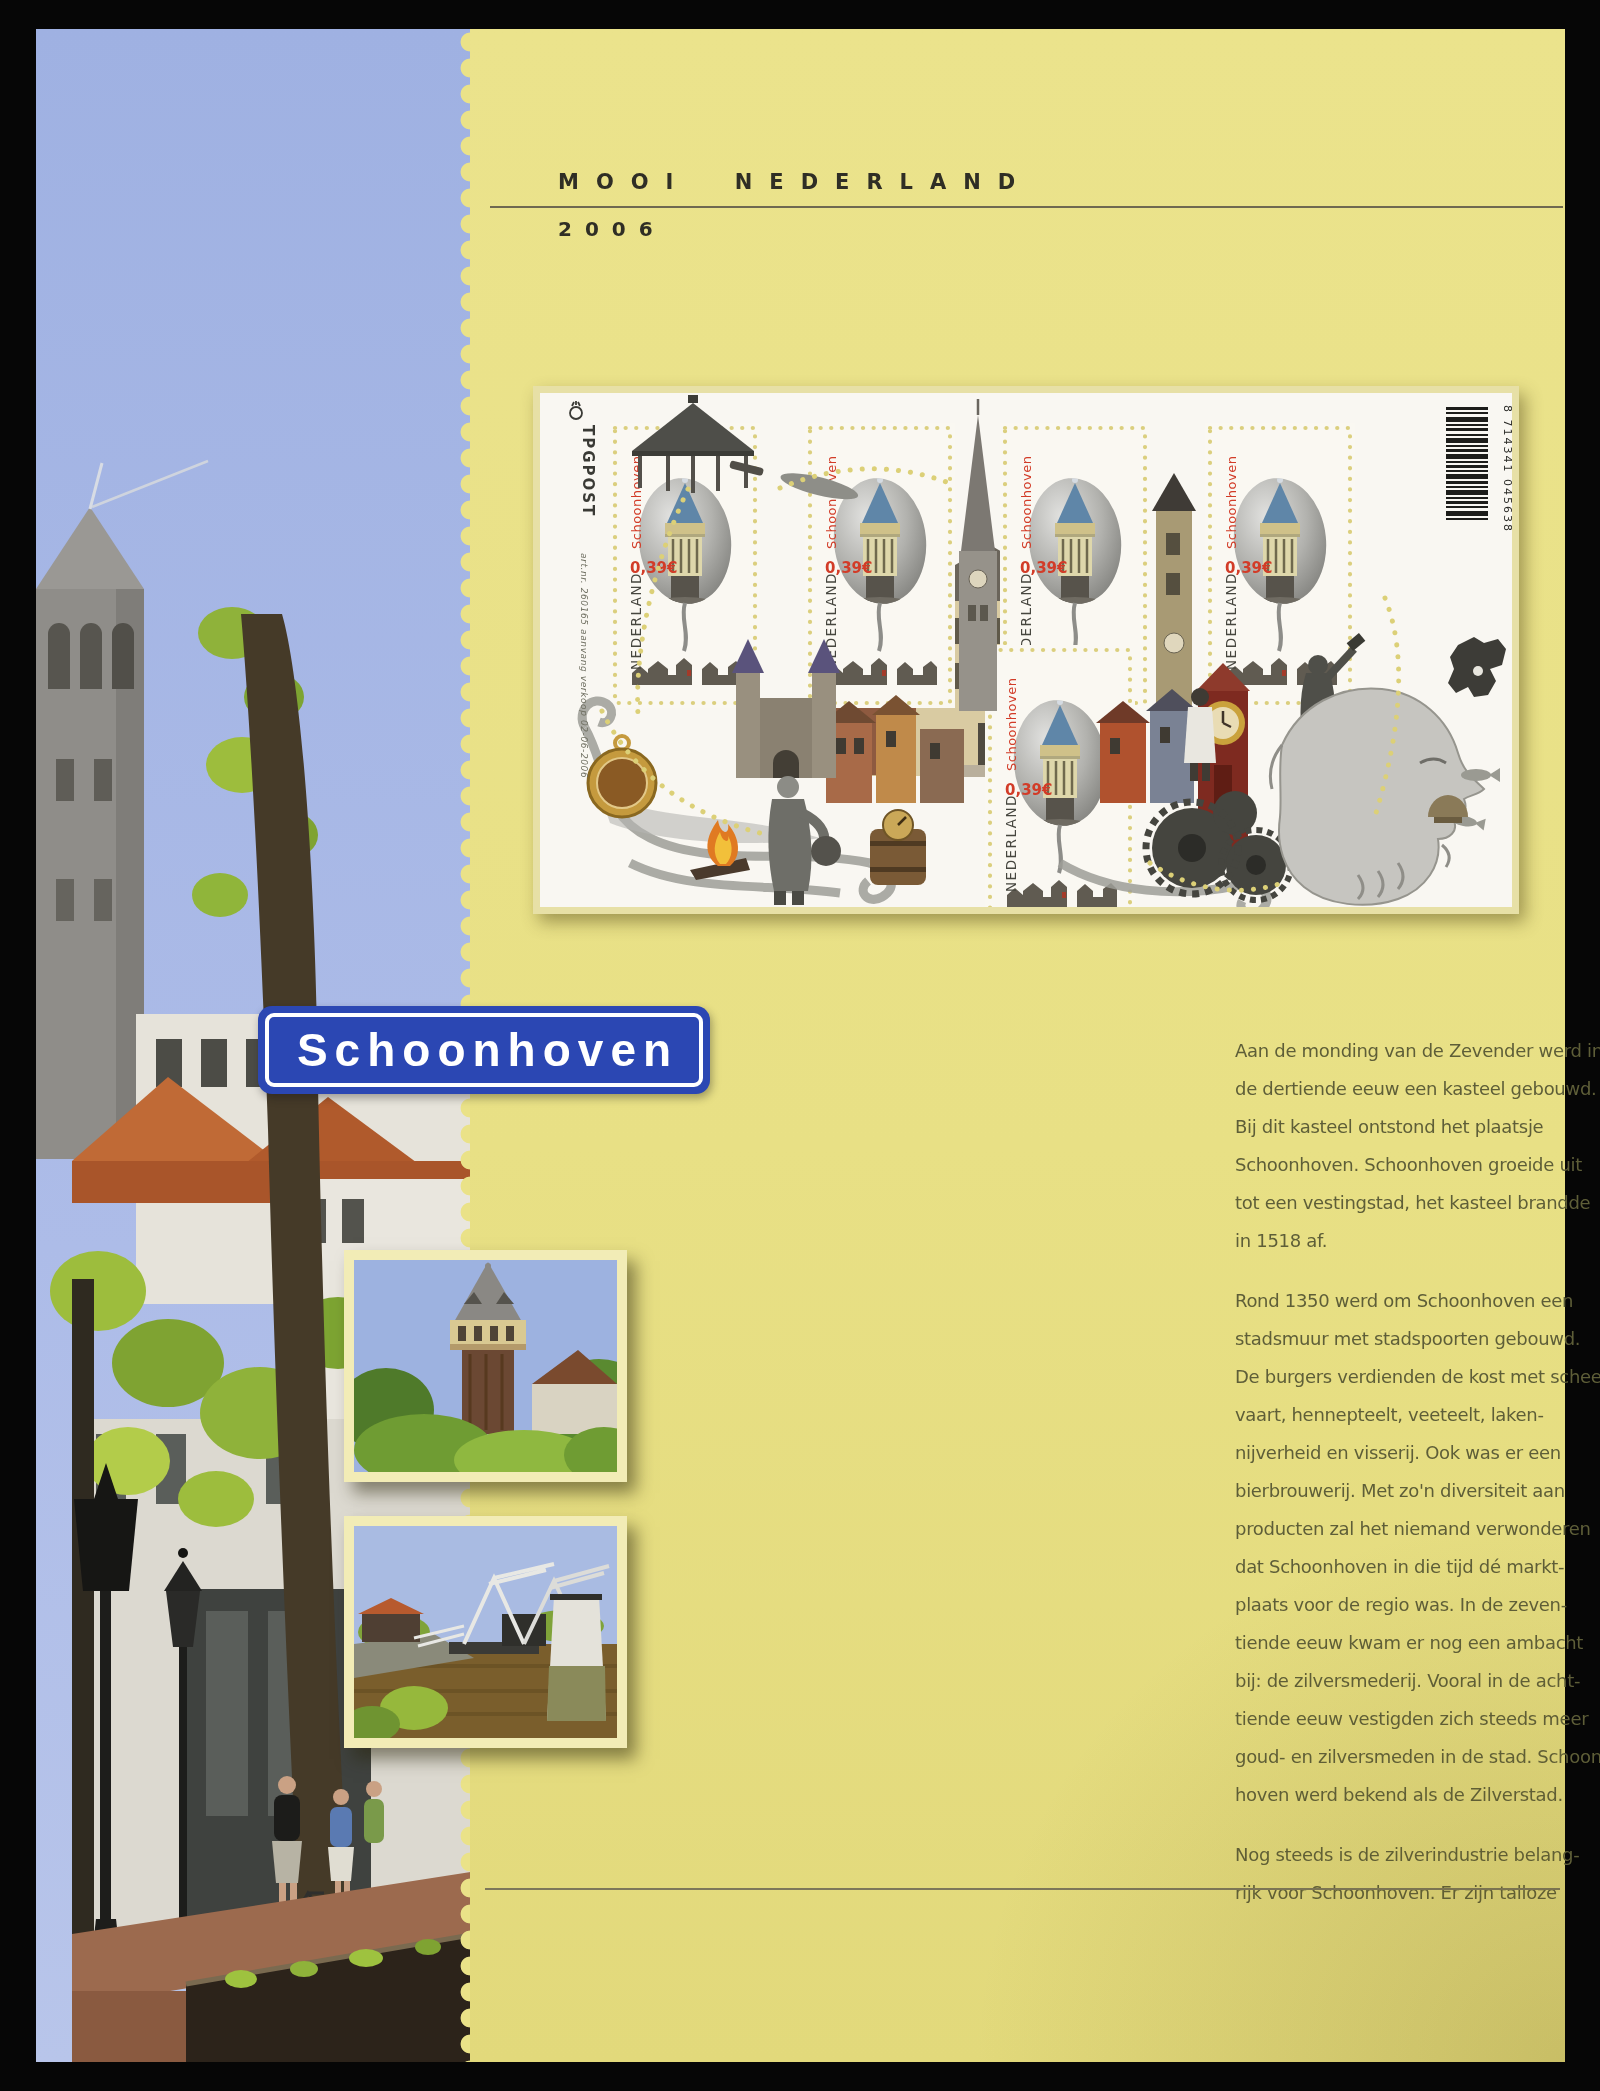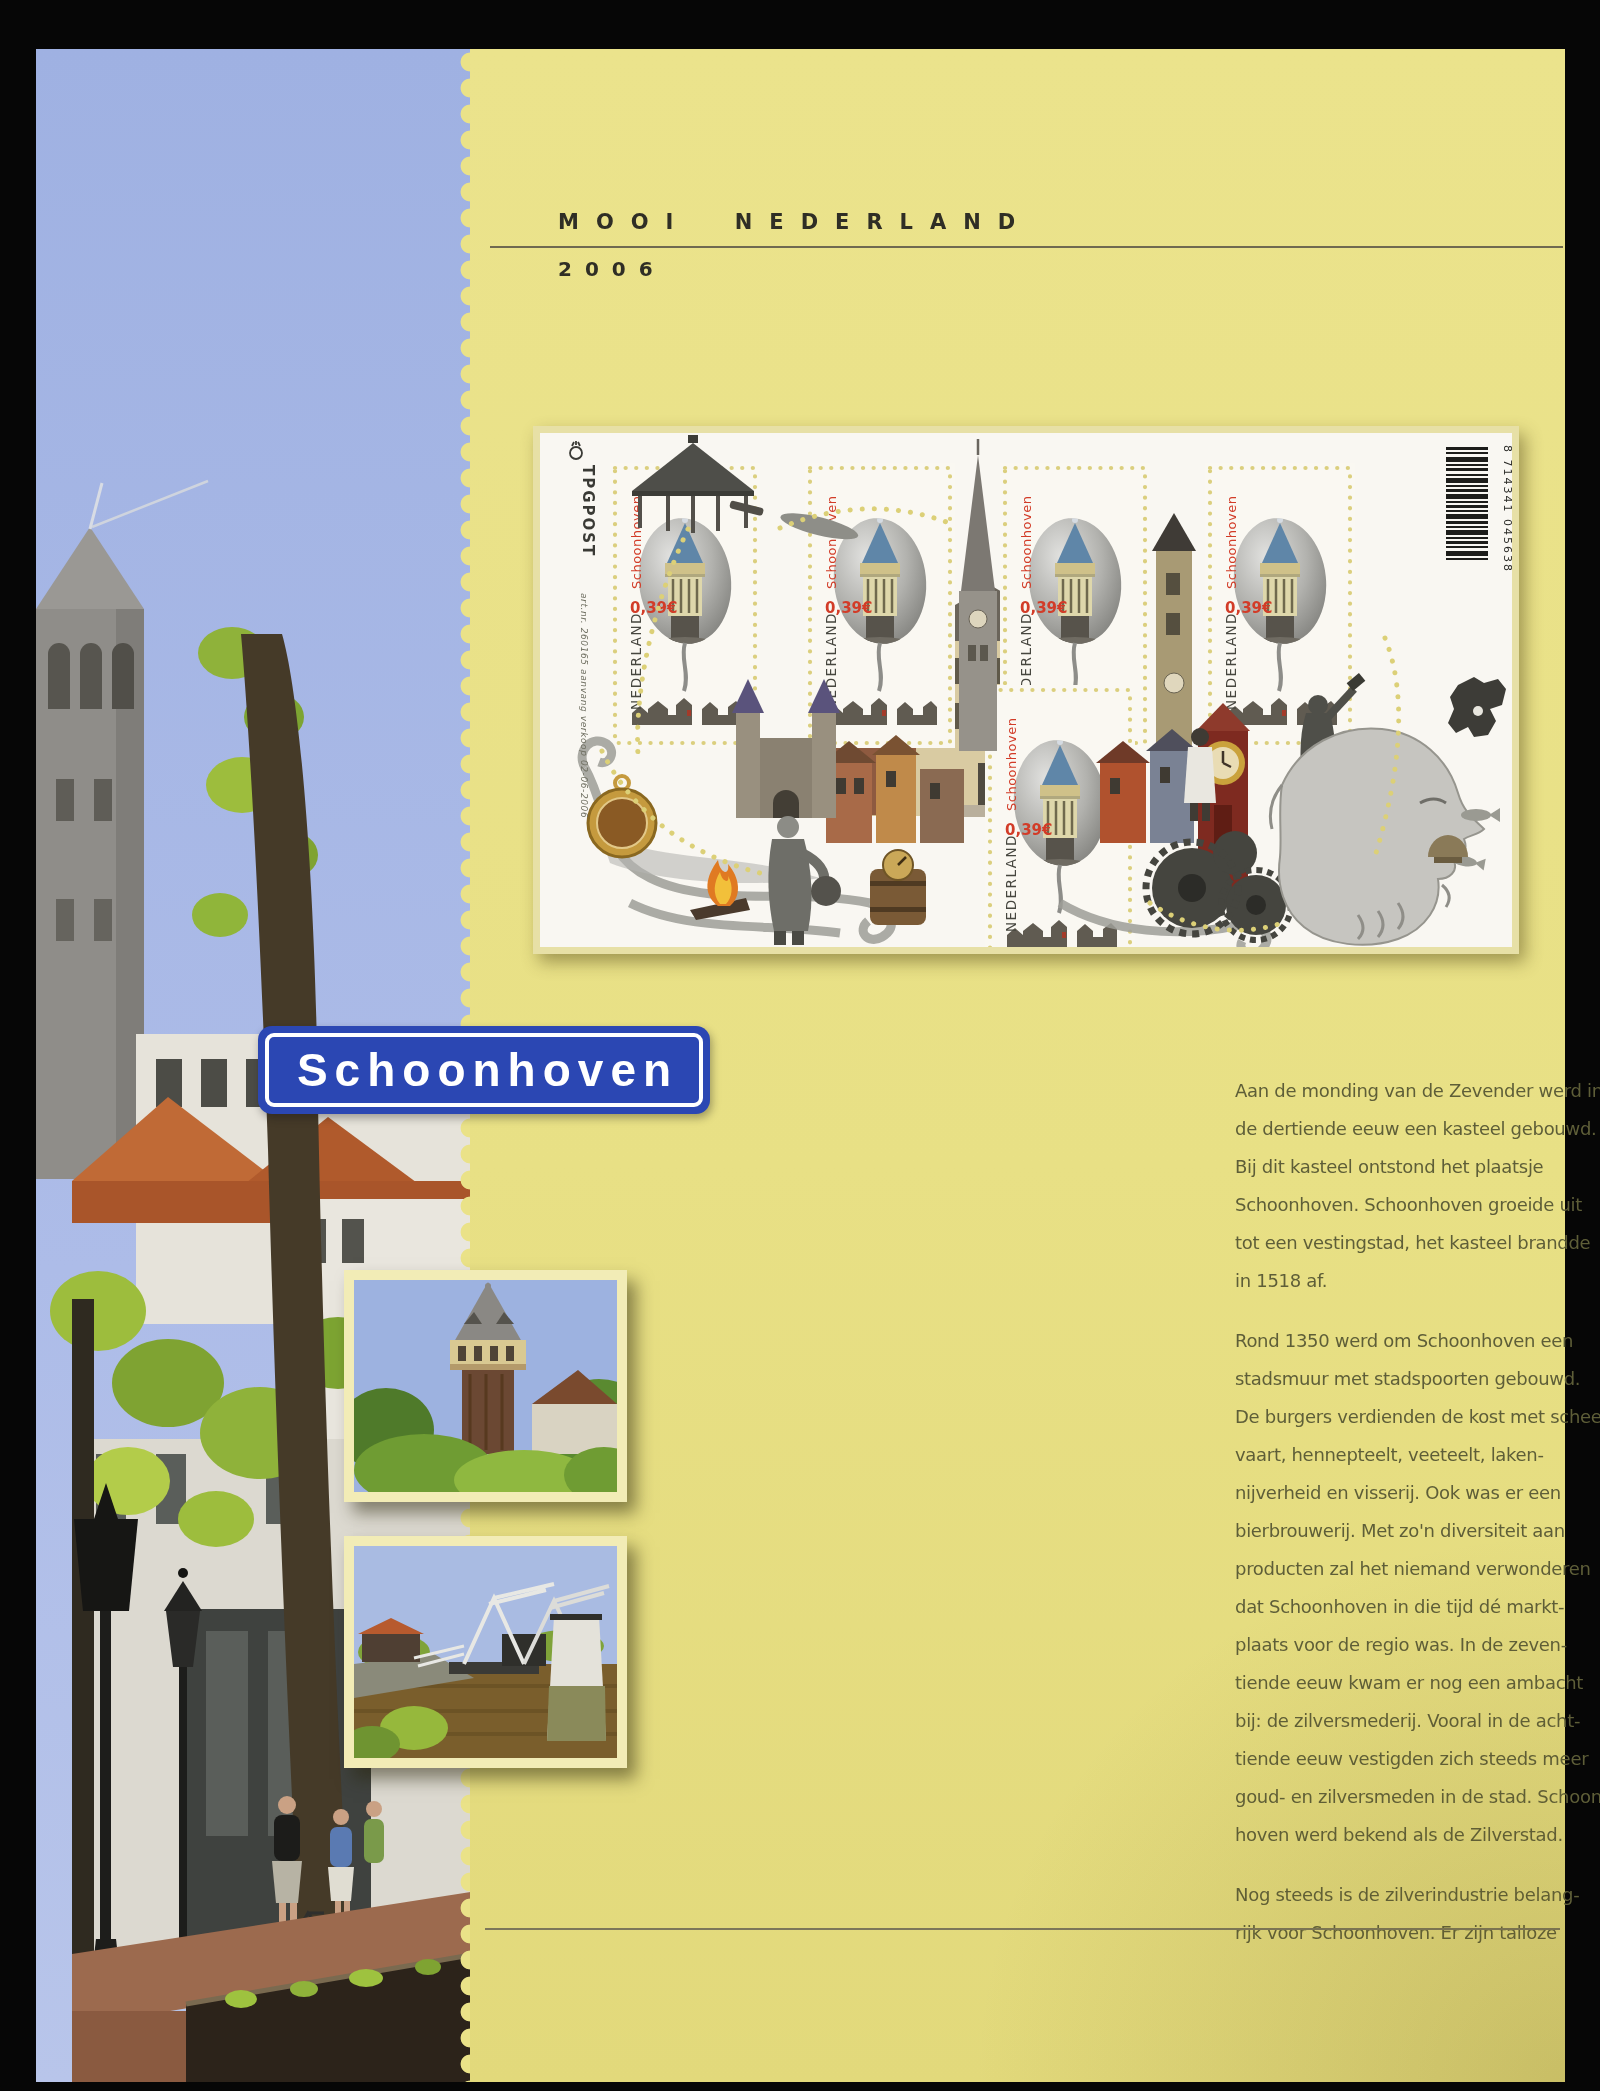--- a/index.html
+++ b/index.html
@@ -1,18 +1,18 @@
 <!DOCTYPE html>
 <html><head>
 <meta charset="utf-8">
 <style>
   html,body{margin:0;padding:0;background:#000;}
   .canvas{position:relative;width:1600px;height:2091px;background:#060606;overflow:hidden;
           font-family:"DejaVu Sans",sans-serif;}
-  .abs{position:absolute;margin-top:20px;}
+  .abs{position:absolute;}
 
   
   .photo-main{left:36px;top:29px;width:441px;height:2033px;overflow:hidden;}
   .photo-main svg{display:block;}
 
   
   .album-page{left:470px;top:29px;width:1095px;height:2033px;
       background:linear-gradient(180deg,#ebe38c 0%,#e8e085 55%,#e2d97b 100%);}
   .album-page::after{content:"";position:absolute;inset:0;pointer-events:none;
       background:radial-gradient(90% 45% at 100% 100%,rgba(110,95,25,.22),rgba(110,95,25,0) 60%);}

